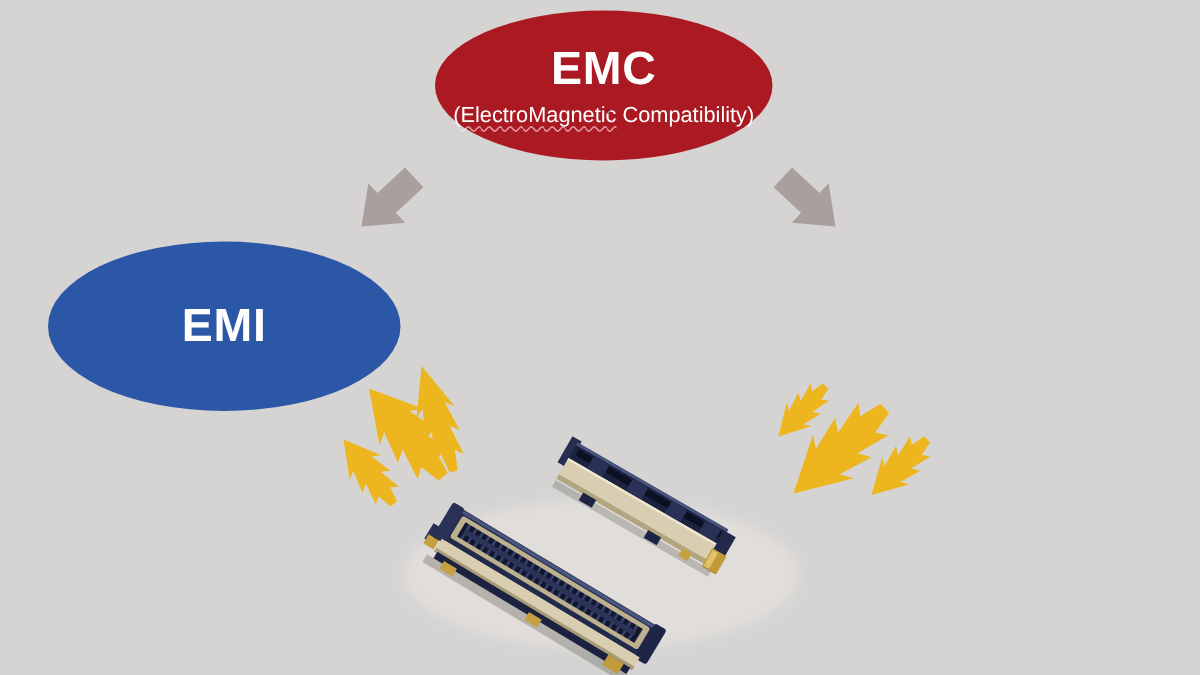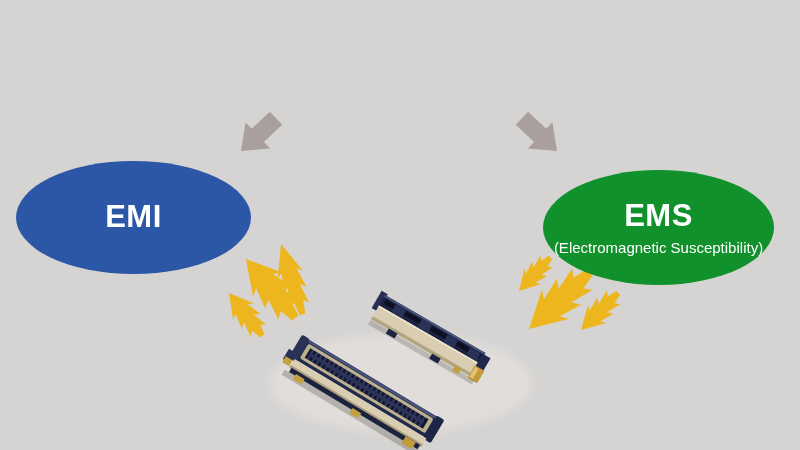--- a/index.html
+++ b/index.html
@@ -9,21 +9,21 @@
   }
   .stage svg{position:absolute;left:0;top:0;}
   .node{
     position:absolute;border-radius:50%;display:flex;flex-direction:column;
     align-items:center;justify-content:center;color:#ffffff;text-align:center;
   }
   .node .title{font-weight:bold;font-size:31px;letter-spacing:.5px;line-height:1.1;}
   .node .subtitle{font-size:15.5px;margin-top:5px;white-space:nowrap;}
   #emc{left:290px;top:7px;width:225px;height:100px;}
   #emc .subtitle{font-size:14.5px;}
-  #emi{left:16px;top:161px;width:235px;height:113px;}
+  #emi{left:32px;top:161px;width:235px;height:113px;}
   #emi .subtitle{font-size:16px;}
   #ems{left:543px;top:170px;width:231px;height:115px;}
   #ems .subtitle{font-size:15px;}
   .wavy{
     text-decoration-line:underline;text-decoration-style:wavy;
     text-decoration-color:rgba(255,235,235,.6);text-decoration-thickness:1px;
     text-underline-offset:3px;
   }
   .cursor-dot{
     position:absolute;left:50.7%;top:66px;width:3px;height:3px;
@@ -103,23 +103,24 @@
       <rect x="152" y="-1" width="9" height="27" rx="2" fill="#1d2546"></rect>
       <rect x="1" y="24" width="154" height="10" fill="#d9cdb2"></rect>
       <rect x="1" y="31" width="154" height="3" fill="#a89c7a"></rect>
       <rect x="3" y="33" width="150" height="5" fill="#1b2240"></rect>
       <rect x="10" y="36" width="10" height="6" fill="#c5a041"></rect>
       <rect x="76" y="36" width="10" height="6" fill="#c5a041"></rect>
       <rect x="136" y="33" width="12" height="8" fill="#c19a3a"></rect>
     </g>
   </svg>
 
+  <div class="node" id="emc" style="background: rgb(171, 26, 34);">
+    <div class="title">EMC</div>
+    <div class="subtitle"><span>(</span><span class="wavy">ElectroMagnetic</span><span> Compatibility)</span></div>
+    <div class="cursor-dot"></div>
+  </div>
 
   <div class="node" id="emi" style="background: rgb(43, 87, 166);">
     <div class="title">EMI</div>
   </div>
 
-  <div class="node" id="ems" style="background: rgb(17, 145, 43);">
-    <div class="title">EMS</div>
-    <div class="subtitle">(Electromagnetic Susceptibility)</div>
-  </div>
 
 </div>
 
 </body></html>

